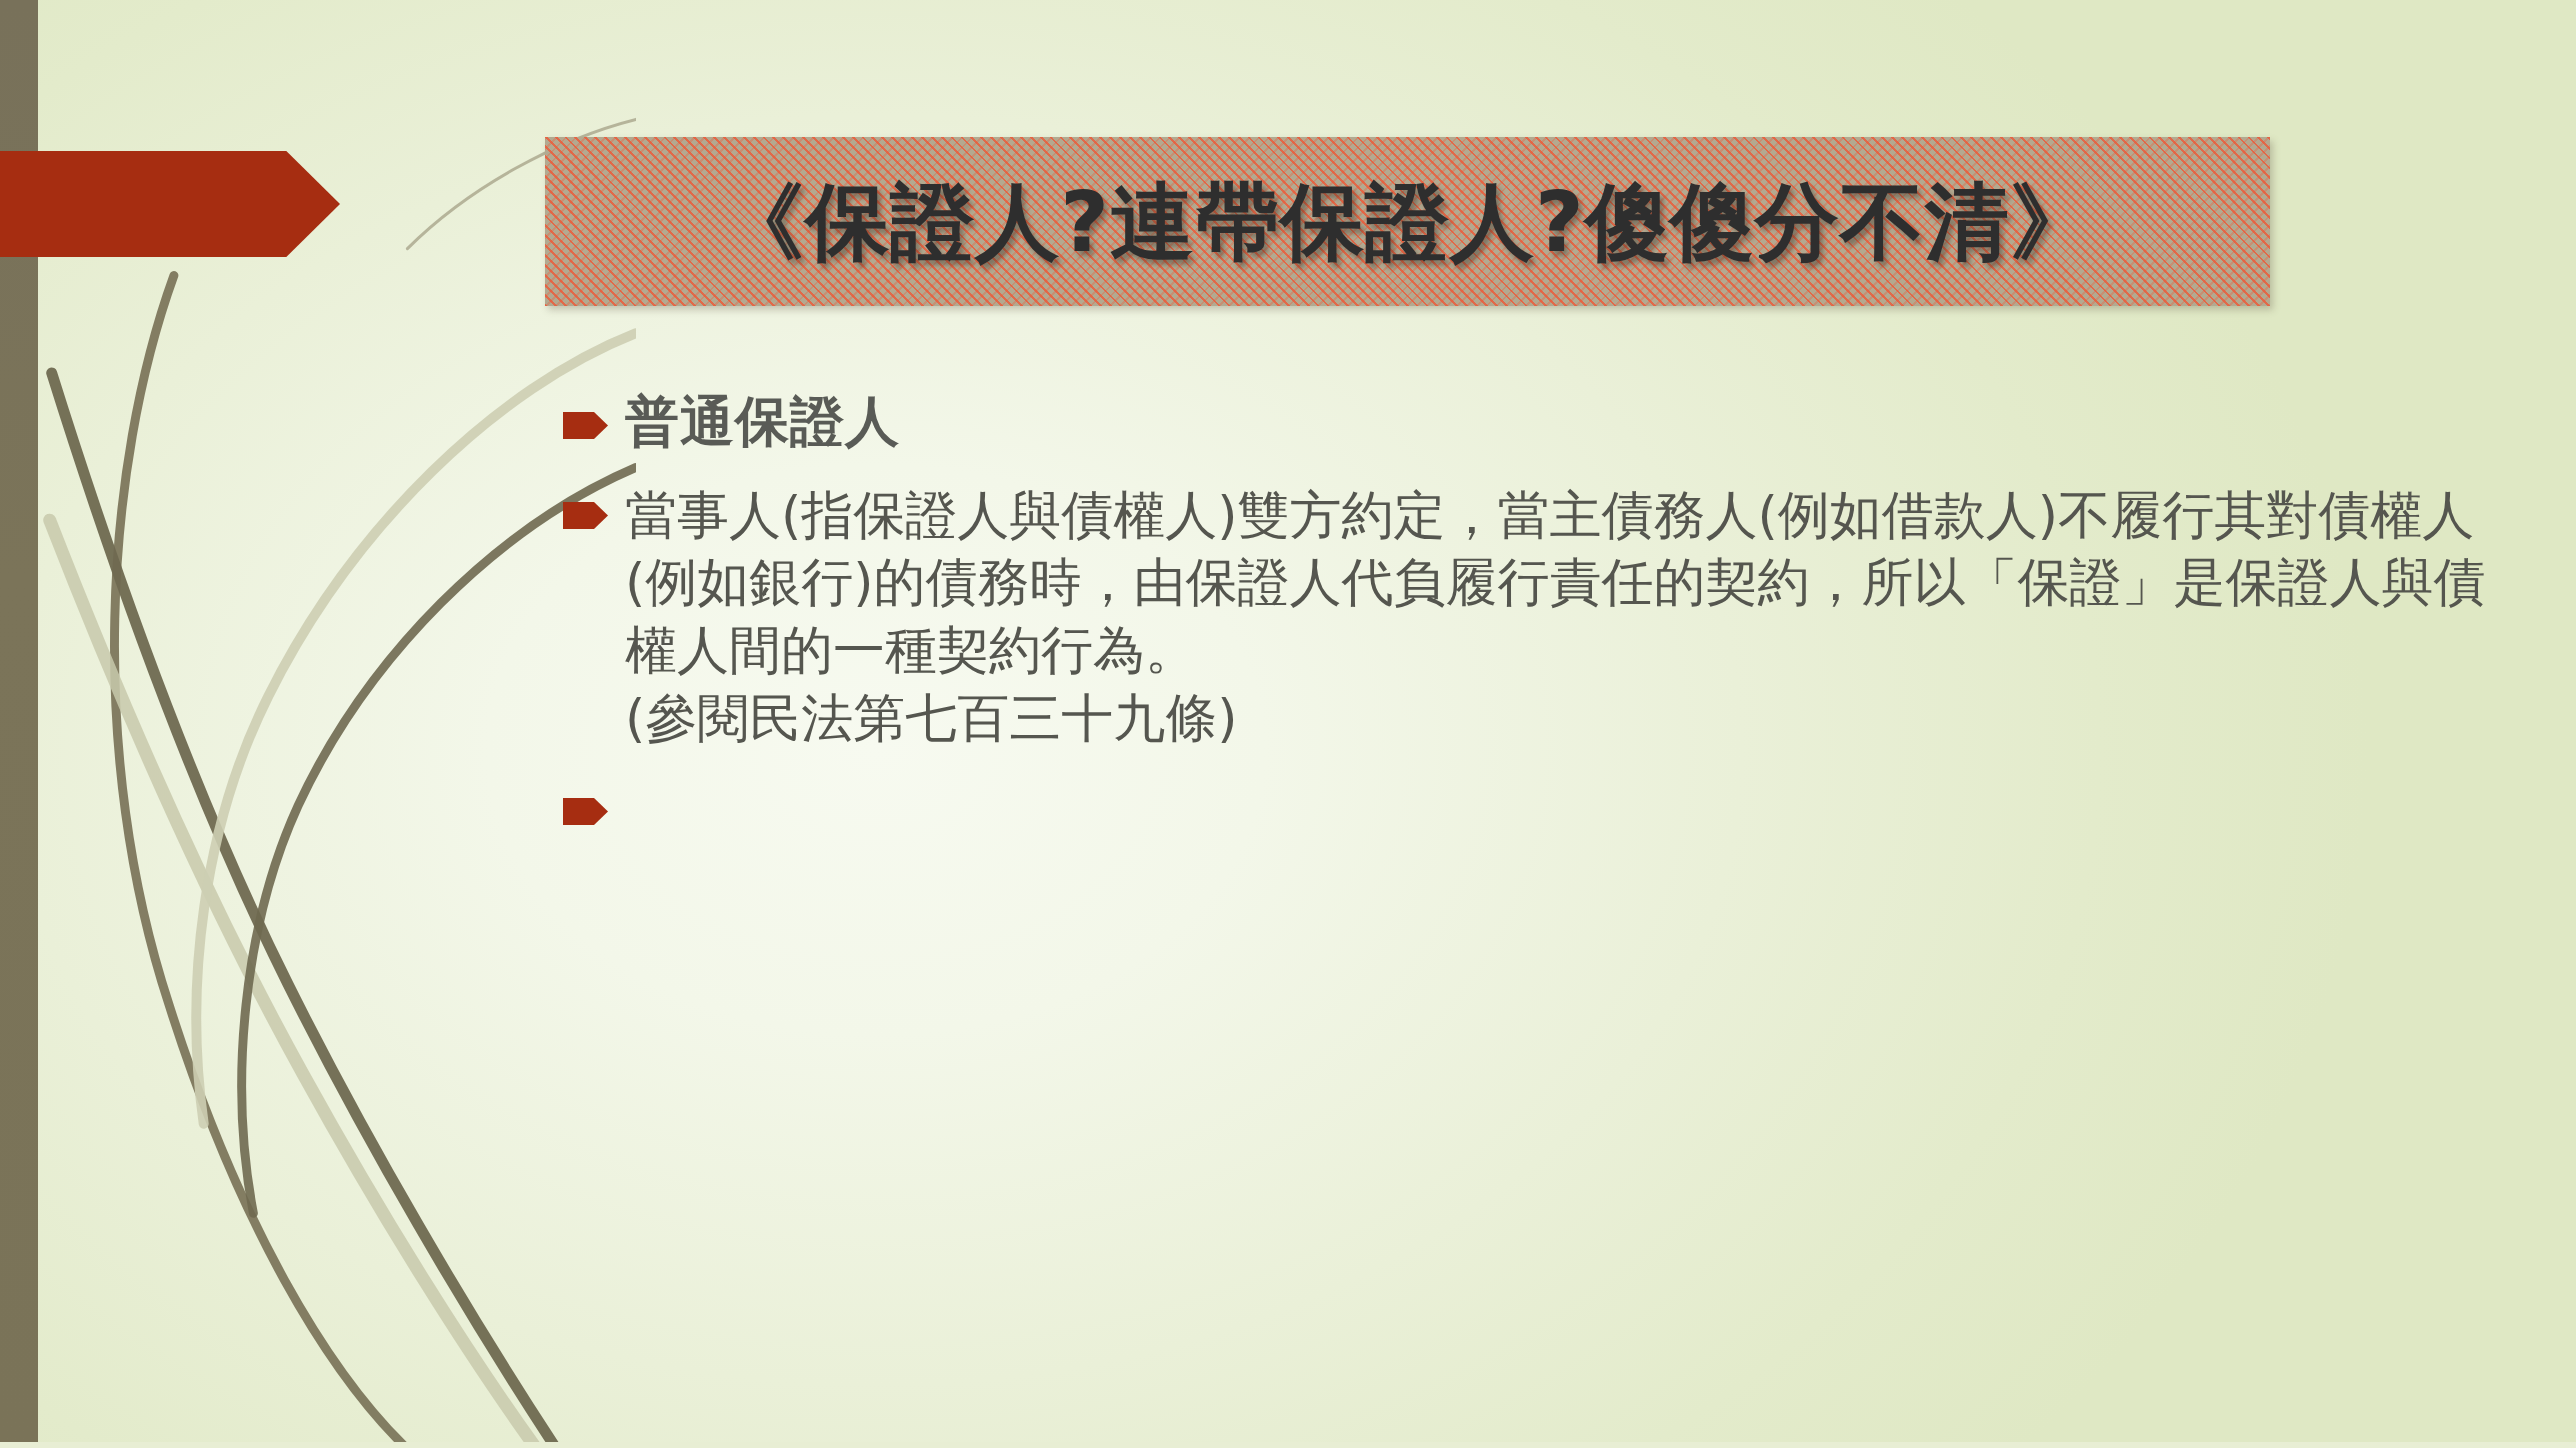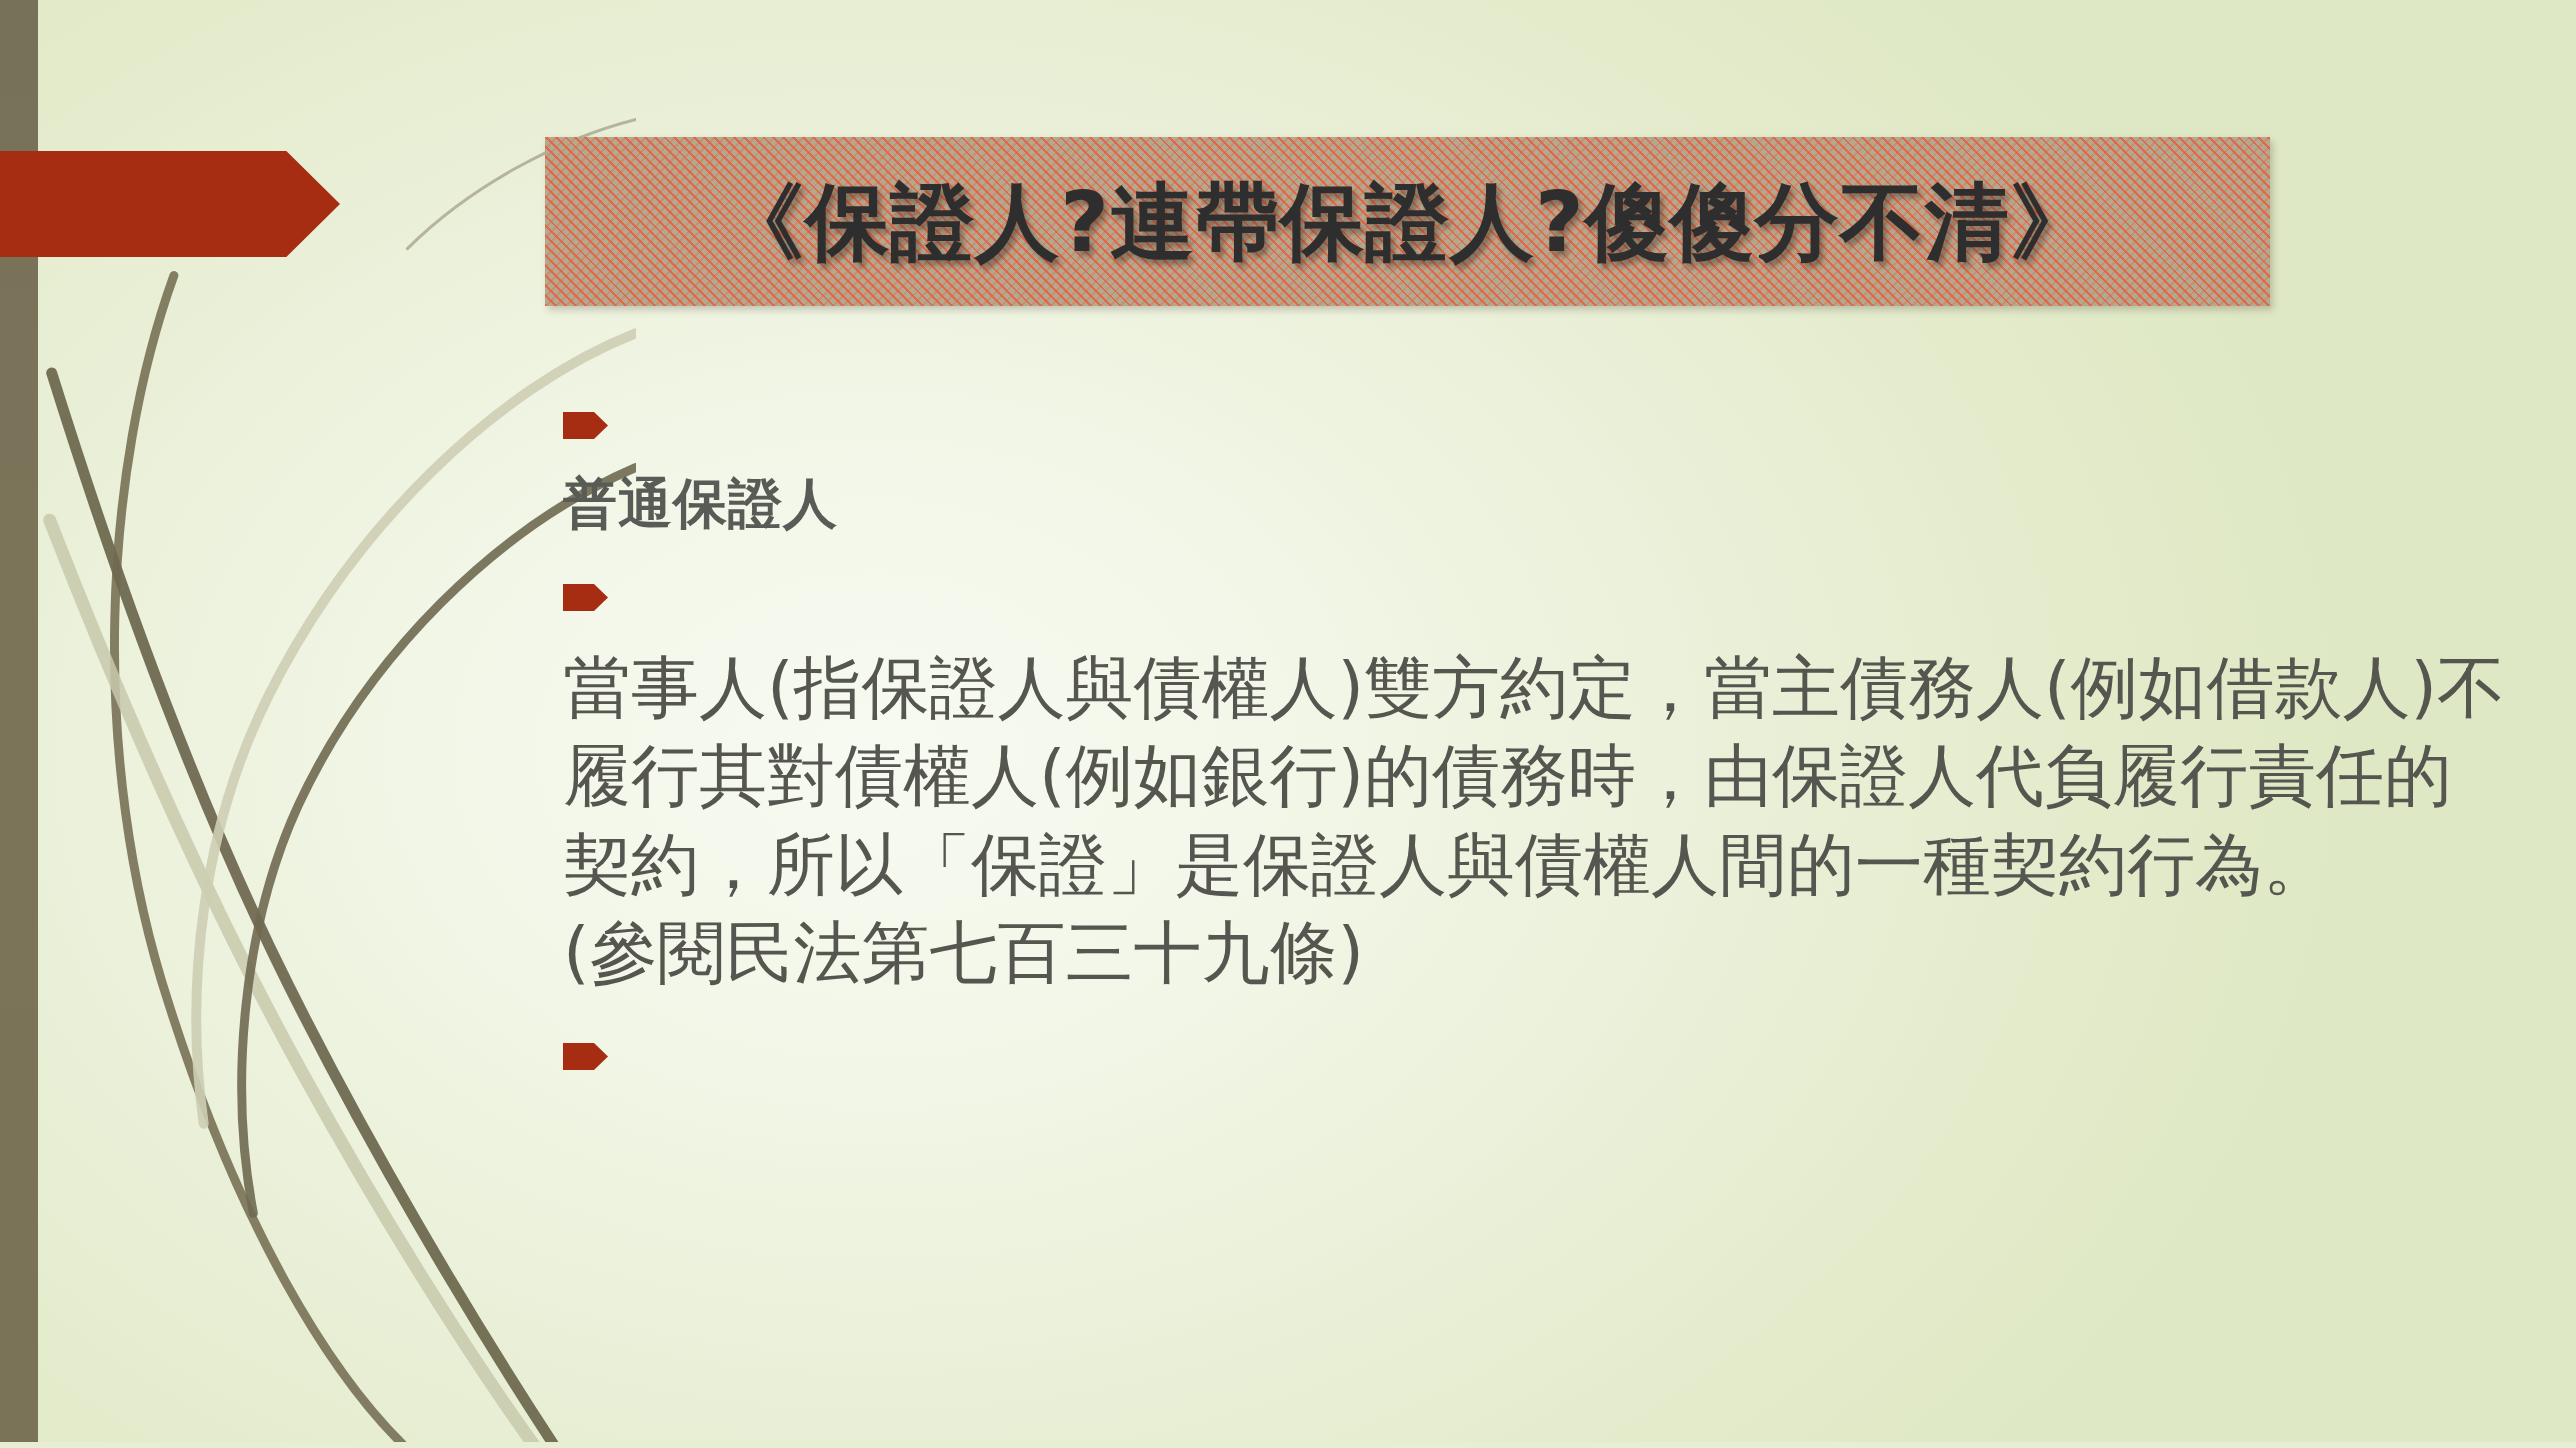--- a/index.html
+++ b/index.html
@@ -58,21 +58,21 @@
     text-shadow:4px 5px 5px rgba(50,40,30,.40);
     font-family:"DejaVu Sans","Liberation Sans",sans-serif;
   }
 
   
   #body-area{
     position:absolute;left:563px;top:390px;width:1949px;
     z-index:6;
   }
 
-  .row{display:flex;align-items:flex-start;flex-direction:column;}
+  .row{display:flex;align-items:flex-start;}
 
   .bullet-cell{
     flex:0 0 62px;
     display:flex;align-items:flex-start;justify-content:flex-start;
     padding-top:22px;
   }
   .b-head .bullet-cell{padding-top:20px;}
   .b-para .bullet-cell{padding-top:26px;}
 
   .bullet-mark{
@@ -82,27 +82,28 @@
   .head-text{
     font-size:54px;
     font-weight:bold;
     color:#595b56;
     line-height:1.18;
     letter-spacing:1px;
     padding-bottom:6px;
   }
 
   .para-text{
-    font-size:68px;
+    font-size:52px;
     font-weight:400;
     color:#55564f;
     line-height:1.30;
     letter-spacing:0px;
     white-space:pre-line;
     padding-bottom:4px;
+    margin-top:8px;
   }
 
   .gap-s{height:14px;}
   .gap-m{height:20px;}
 </style>
 </head>
 <body>
 
 <div id="slide">
 

